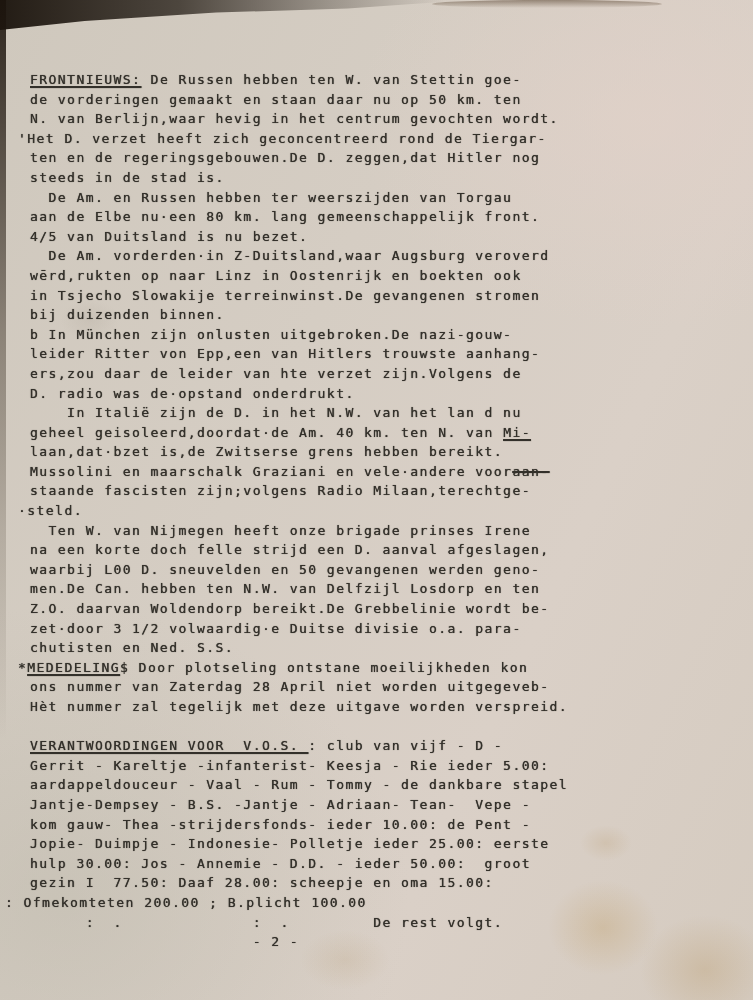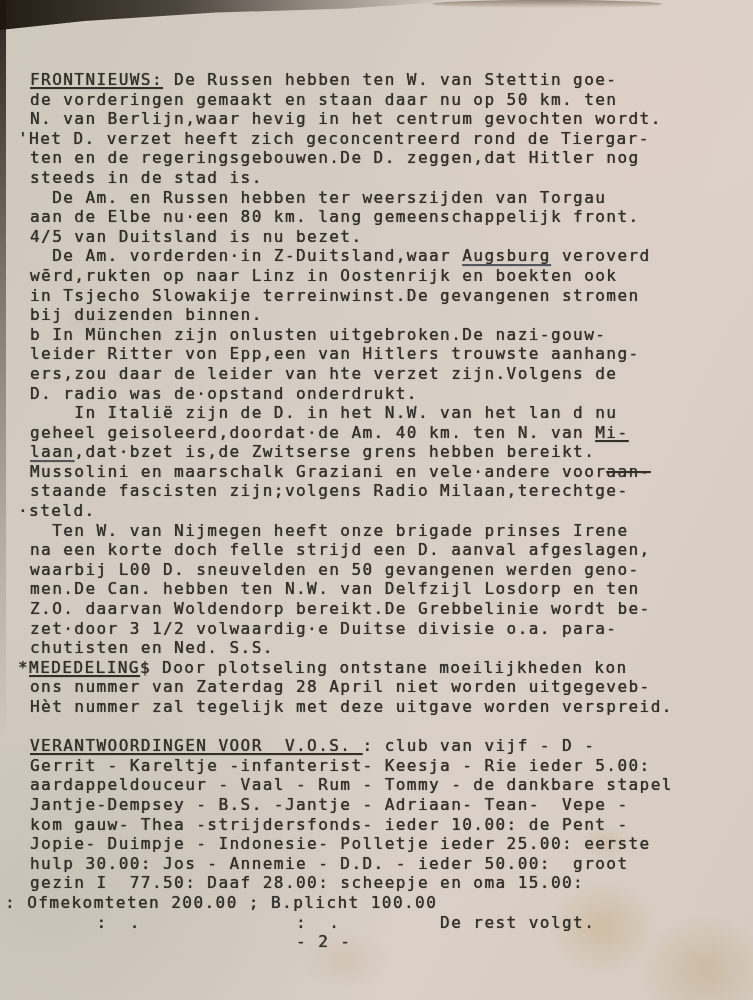--- a/index.html
+++ b/index.html
@@ -33,27 +33,27 @@
   .stain-3 { left:580px; top:825px; width:52px; height:36px;
     background:radial-gradient(closest-side, rgba(176,140,84,.18), rgba(176,140,84,0)); }
   .stain-4 { left:300px; top:930px; width:90px; height:60px;
     background:radial-gradient(closest-side, rgba(170,136,82,.14), rgba(170,136,82,0)); }
   .stain-5 { left:60px; top:300px; width:60px; height:40px;
     background:radial-gradient(closest-side, rgba(120,110,96,.10), rgba(120,110,96,0)); }
 
   
   .text-block {
     position:absolute; left:30px; top:70px; width:712px;
-    font-size:16px; line-height:19.6px; letter-spacing:1.45px;
+    font-size:13px; line-height:19.6px; letter-spacing:1.45px;
     color:#33302a; white-space:pre;
     text-shadow:0 0 0.9px rgba(51,48,42,.85), 0.3px 0.3px 0 rgba(51,48,42,.35);
   }
   .line { height:19.6px; }
   .u { text-decoration:underline; text-decoration-thickness:1.7px; text-underline-offset:2px; }
-  .u-faint { text-decoration:underline; text-decoration-thickness:1.6px; text-underline-offset:3px;
+  .u-faint { text-decoration-thickness:1.6px; text-underline-offset:3px;
              text-decoration-color:rgba(96,104,116,.55); }
   .s { text-decoration:line-through; text-decoration-thickness:1.5px;text-align:right; }
 </style>
 </head>
 <body>
 
 <div class="photo">
   <div class="edge-top-left"></div>
   <div class="edge-top-smudge"></div>
   <div class="edge-left"></div>

